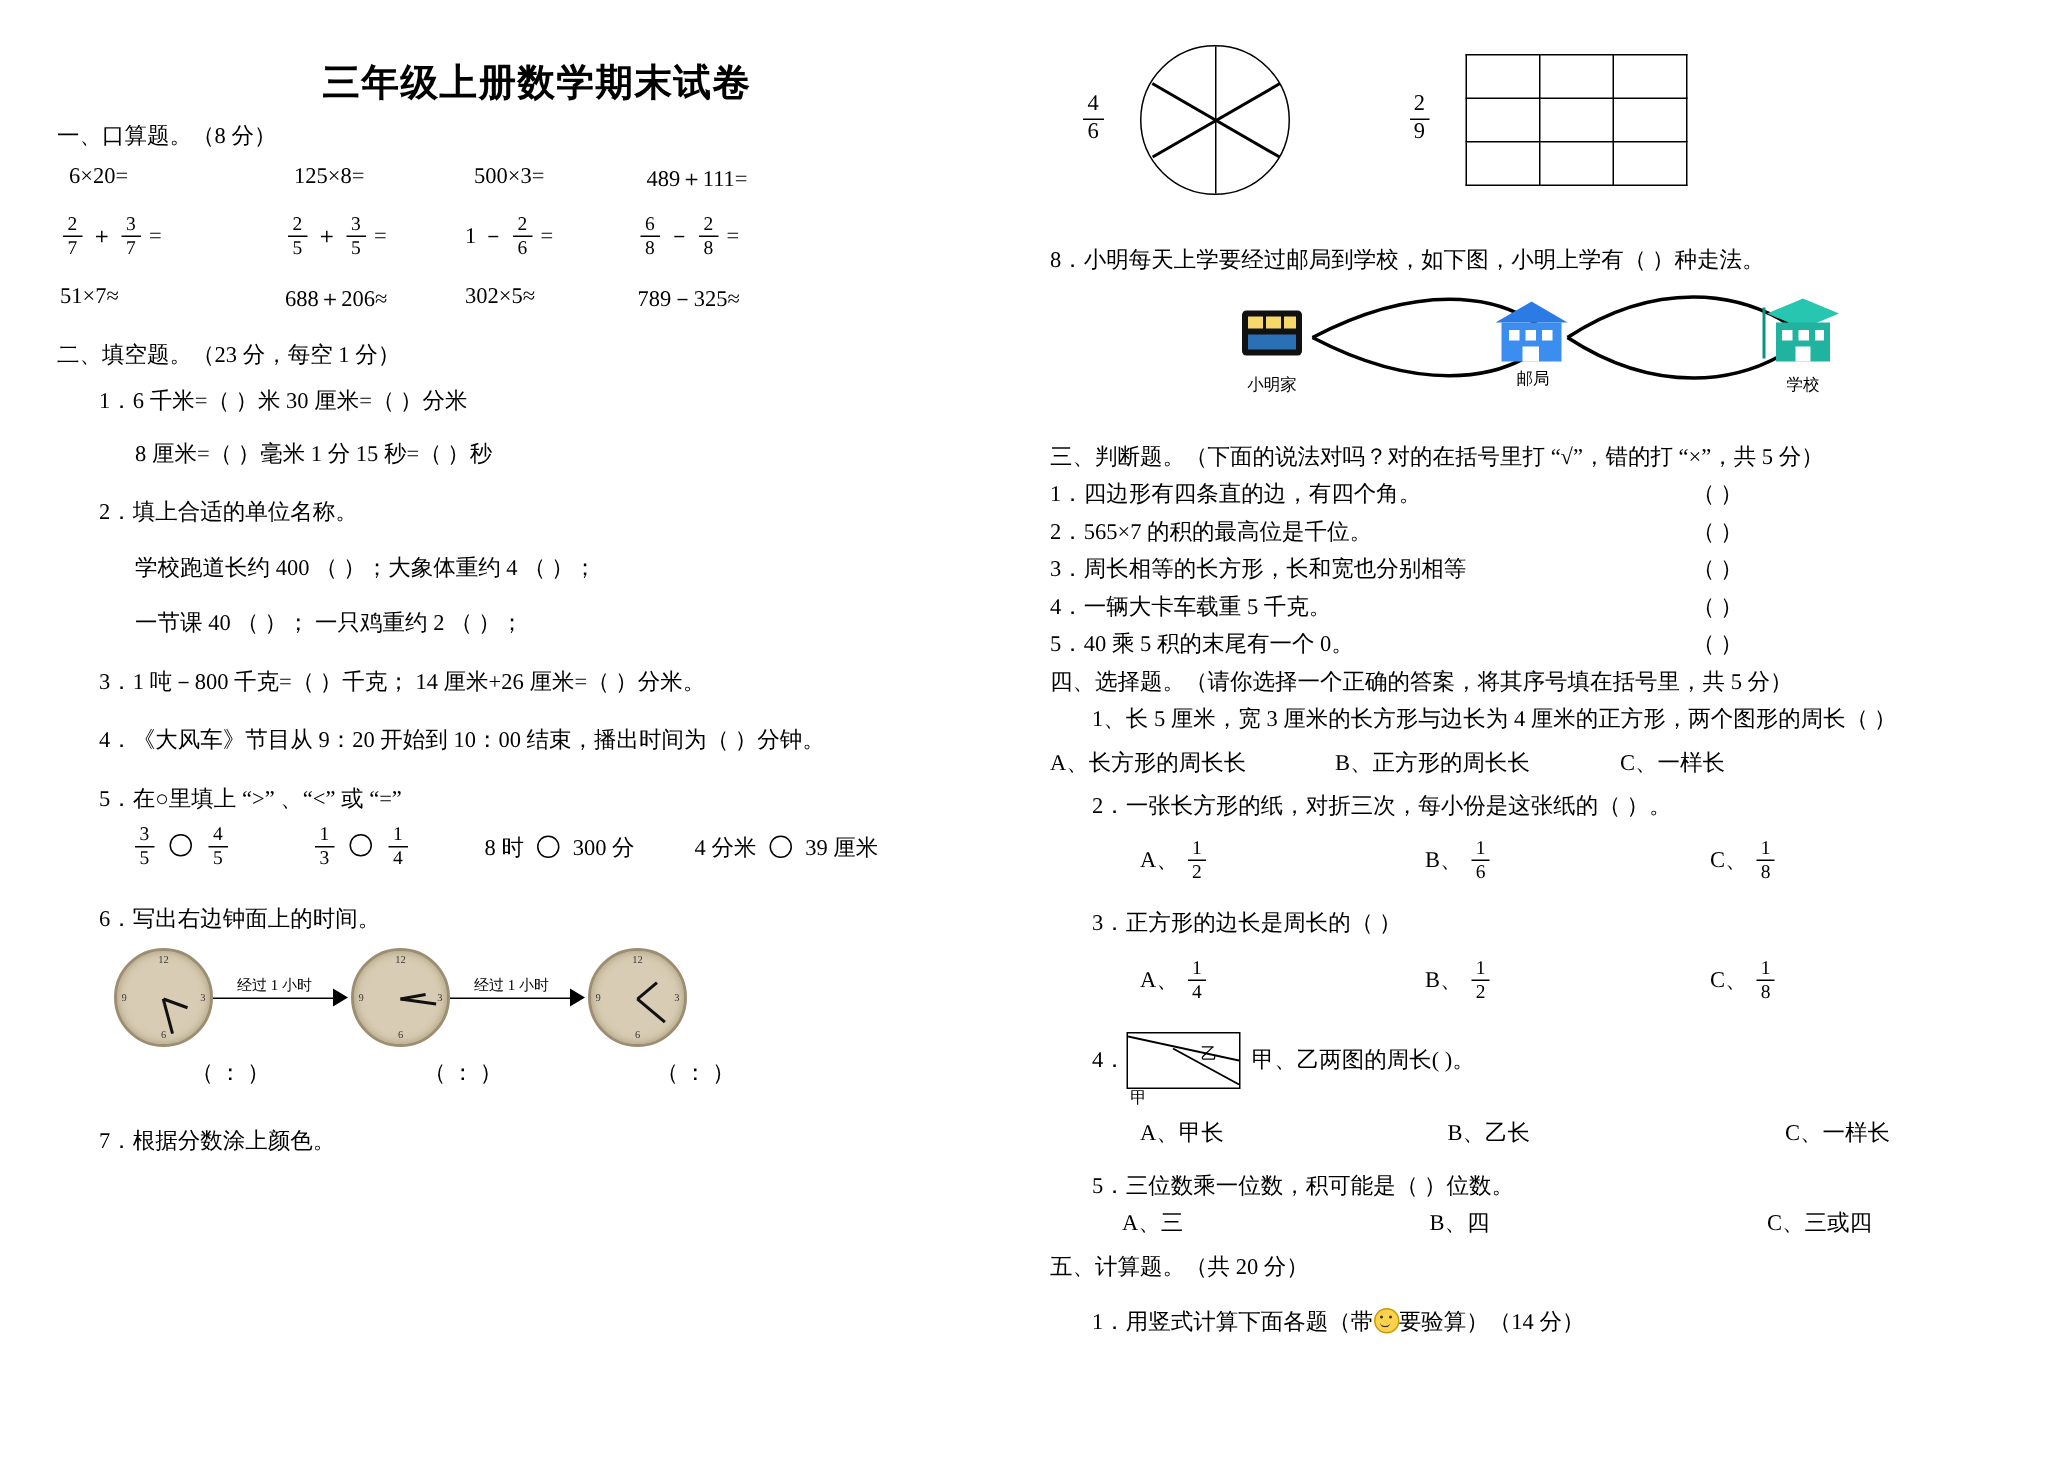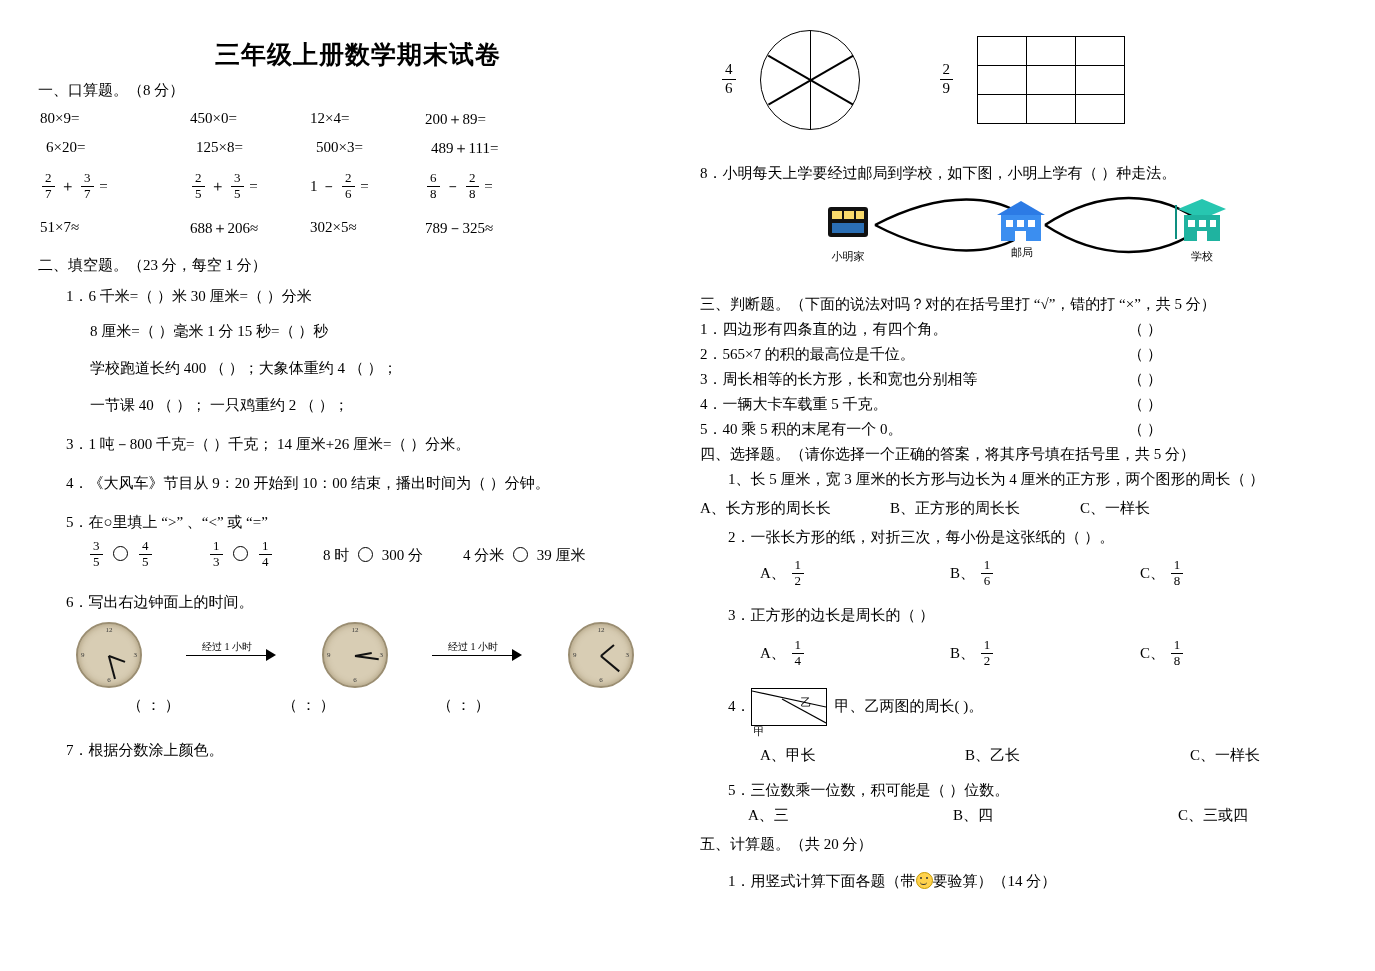--- a/index.html
+++ b/index.html
@@ -37,21 +37,21 @@
   .w2{width:120px;}
   .w3{width:115px;}
   .w4{width:130px;}
 
   
   .frac{display:inline-block;text-align:center;vertical-align:middle;margin:0 2px;line-height:1.15;position:relative;top:-1px;}
   .frac .num{display:block;font-size:13px;padding:0 3px;border-bottom:1px solid #000;}
   .frac .den{display:block;font-size:13px;padding:0 3px;}
 
   
-  .clocks{display:flex;align-items:center;margin-left:38px;margin-top:10px;gap:44px;}
+  .clocks{display:flex;align-items:center;margin-left:38px;margin-top:10px;}
   .clock{
     width:62px;height:62px;border-radius:50%;
     background:#d8cdb4;
     border:2px solid #9b8e72;
     position:relative;
     box-shadow:inset 0 0 6px rgba(120,100,60,.5);
   }
   .clock .tick{position:absolute;font-size:7px;color:#3a3a3a;}
   .clock .t12{top:2px;left:50%;transform:translateX(-50%);}
   .clock .t3{right:3px;top:50%;transform:translateY(-50%);}
@@ -99,26 +99,20 @@
 <body>
 
 <div class="page">
 
   <div class="col colL">
 
     <div class="title">三年级上册数学期末试卷</div>
 
     <div class="sec">一、口算题。（8 分）</div>
 
-    <div class="arow">
-      <div class="w1">80×9=</div>
-      <div class="w2">450×0=</div>
-      <div class="w3">12×4=</div>
-      <div class="w4">200＋89=</div>
-    </div>
 
     <div class="arow">
       <div class="w1" style="padding-left:6px">6×20=</div>
       <div class="w2">125×8=</div>
       <div class="w3">500×3=</div>
       <div class="w4">489＋111=</div>
     </div>
 
     <div class="arow" style="align-items:center;margin-top:14px">
       <div class="w1">
@@ -173,20 +167,21 @@
       <div class="w2">688＋206≈</div>
       <div class="w3">302×5≈</div>
       <div class="w4">789－325≈</div>
     </div>
 
     <div class="sec" style="margin-top:18px">二、填空题。（23 分，每空 1 分）</div>
 
     <div class="row indent" style="margin-top:12px">1．6 千米=（       ）米        30 厘米=（      ）分米</div>
     <div class="row indent2" style="margin-top:16px">8 厘米=（      ）毫米      1 分 15 秒=（       ）秒</div>
 
+    <div class="row indent" style="margin-top:20px">2．填上合适的单位名称。</div>
     <div class="row indent2" style="margin-top:18px">学校跑道长约 400 （       ）；大象体重约 4 （        ）；</div>
     <div class="row indent2" style="margin-top:18px">一节课 40 （        ）；          一只鸡重约 2 （        ）；</div>
 
     <div class="row indent" style="margin-top:20px">3．1 吨－800 千克=（      ）千克；  14 厘米+26 厘米=（      ）分米。</div>
     <div class="row indent" style="margin-top:20px">4．《大风车》节目从 9：20 开始到 10：00 结束，播出时间为（       ）分钟。</div>
     <div class="row indent" style="margin-top:20px">5．在○里填上 “&gt;” 、“&lt;” 或 “=”</div>
 
     <div class="arow" style="margin-left:50px;margin-top:8px;align-items:center">
       <div style="width:120px">
         <span class="frac">

